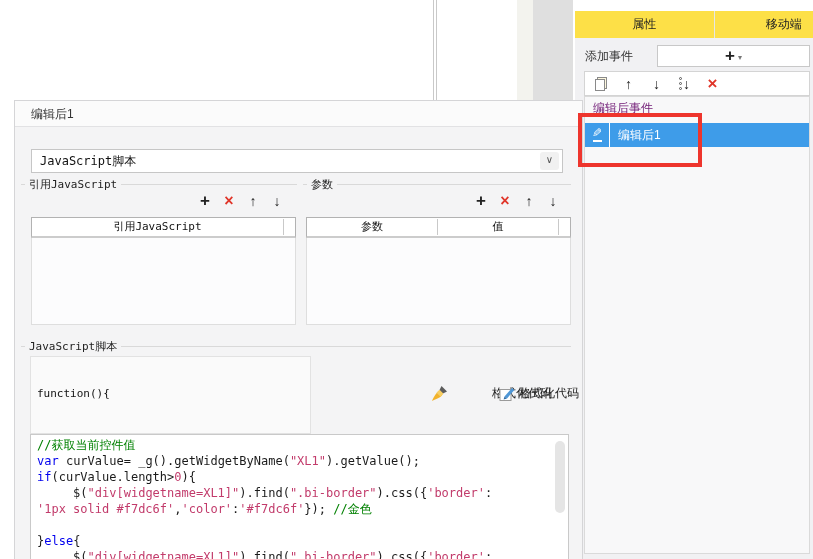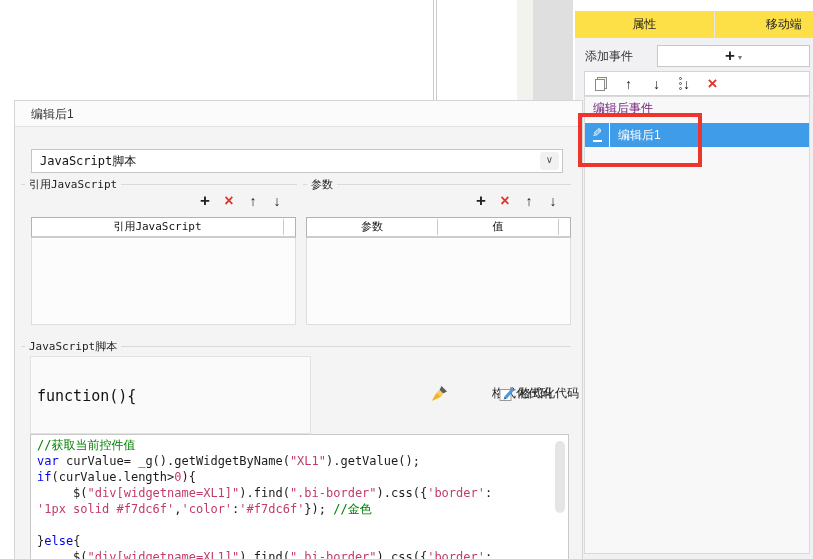--- a/index.html
+++ b/index.html
@@ -84,21 +84,21 @@
   .g-right { left:291px; }
   .grid-header { position:relative; height:21px; background:#fff; border:1px solid #b2b2b2;
     border-bottom:2px solid #cccccc; display:flex; }
   .gh-cell { text-align:center; line-height:18px; font-size:11px; color:#111; position:relative; }
   .gh-div { width:1px; background:#c9c9c9; margin:1px 0; }
   .gh-spacer { width:11px; }
   .grid-body { height:87px; background:#fcfcfd; border:1px solid #dedede; border-top:none; }
 
   .function-box { position:absolute; left:15px; top:255px; width:281px; height:78px;
     background:#fafafa; border:1px solid #e2e2e2; }
-  .function-box .sig { position:absolute; left:6px; top:30px; font-size:15px; color:#111; }
+  .function-box .sig { position:absolute; left:6px; top:30px; font-size:11px; color:#111; }
 
   .code-btn { position:absolute; top:283px; height:19px; display:flex; align-items:center; gap:4px; cursor:default; }
   .btn-format   { left:416px;gap:44px; }
   .btn-advanced { left:484px; }
   .code-btn .txt { color:#222; }
   .code-btn svg { display:block; }
 
   .code-area { position:absolute; left:15px; top:333px; width:539px; height:130px;
     background:#fff; border:1px solid #c9c9c9; overflow:hidden; }
   .code-pre { padding:2px 4px 0 6px; font-family:"DejaVu Sans Mono",monospace;

